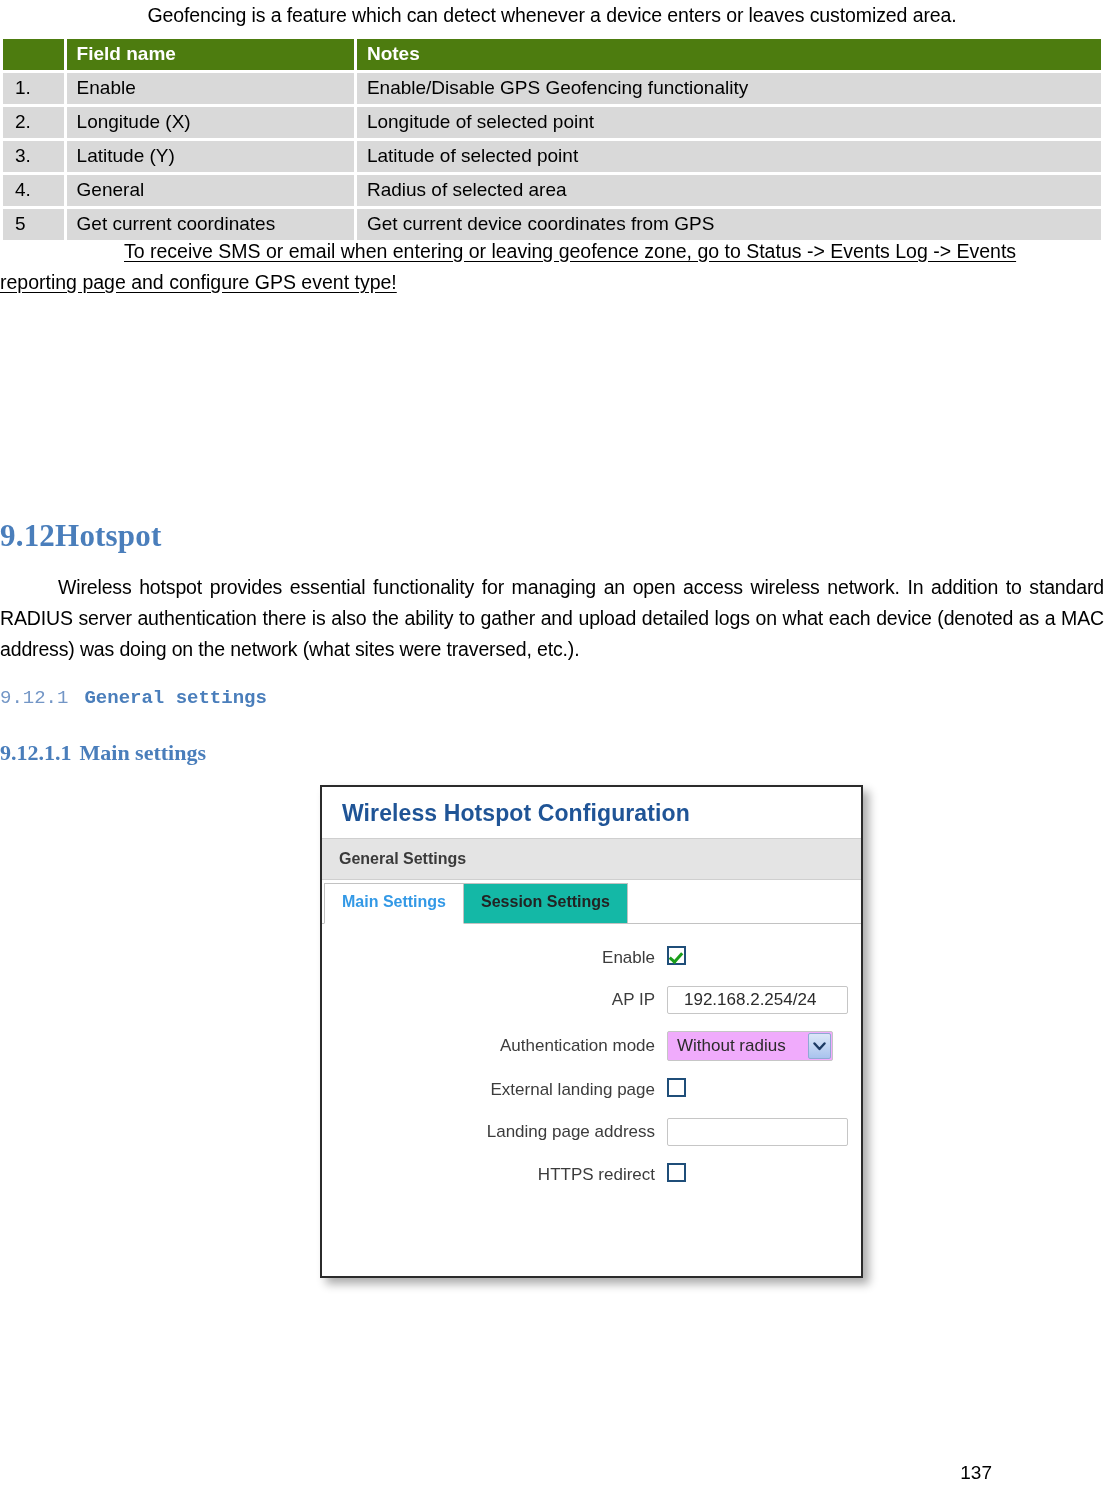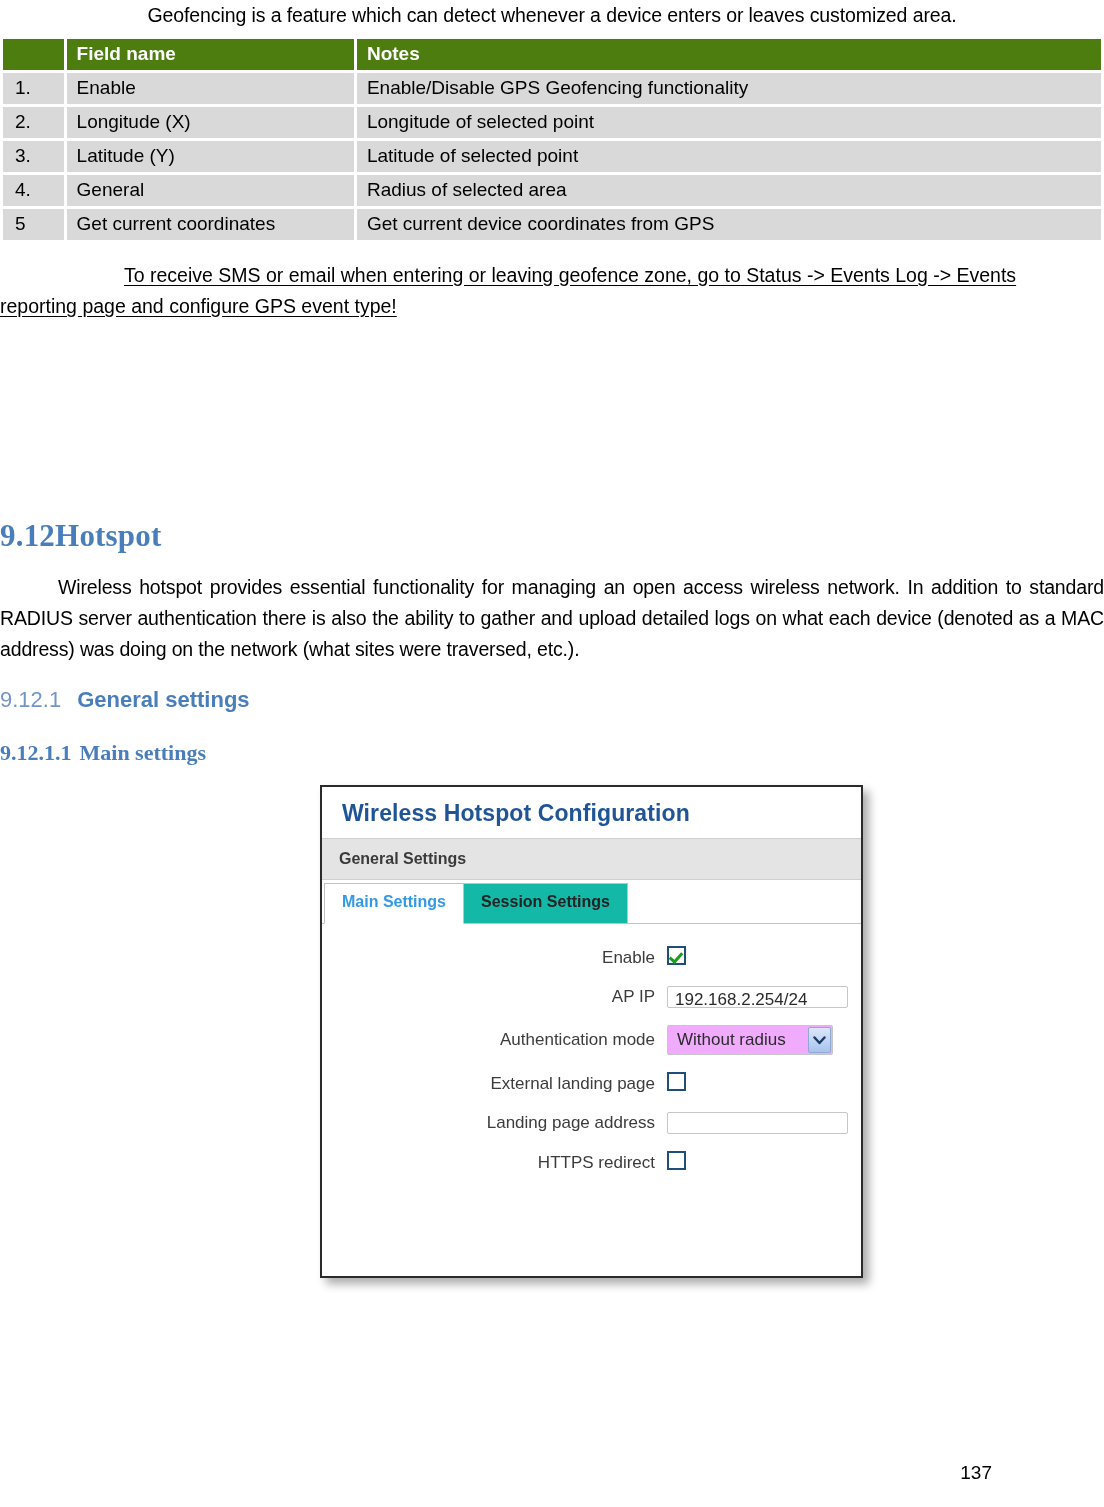--- a/index.html
+++ b/index.html
@@ -55,21 +55,21 @@
     color: #000000;
   }
   .col-num  { width: 50px; }
   .col-name { width: 285px; }
   .col-note { width: 760px; }
   .field-table .num-cell { padding-left: 12px; }
 
   
   .note-block {
     position: absolute;
-    top: 260px;
+    top: 236px;
     left: 0;
     width: 1090px;
     font-size: 19.5px;
     line-height: 31px;
     text-indent: 124px;
   }
   .note-block u {
     text-decoration: underline;
     text-underline-offset: 3px;
   }
@@ -84,22 +84,22 @@
     font-weight: bold;
     color: #4a7ebb;
     letter-spacing: 0.2px;
   }
   .h2 .h2-num { }
 
   .h3 {
     position: absolute;
     top: 687px;
     left: 0;
-    font-family: Liberation Sans, sans-serif;
-    font-size: 22px;
+    font-family: Liberation Mono, monospace;
+    font-size: 19px;
     font-weight: bold;
     color: #4a7ebb;
   }
   .h3 .h3-num {
     font-weight: normal;
     color: #7396c6;
     margin-right: 16px;
   }
 
   .h4 {
@@ -218,26 +218,26 @@
     top: 2px;
     width: 5px;
     height: 10px;
     border: solid #1a9e1a;
     border-width: 0 3px 3px 0;
     transform: rotate(42deg);
   }
 
   .ui-text {
     width: 181px;
-    height: 22px;
+    height: 28px;
     border: 1px solid #c6c6c6;
     background: #ffffff;
     font-size: 17px;
     color: #2b2b2b;
-    padding: 0 7px;
+    padding: 0 16px;
     box-sizing: border-box;
     line-height: 26px;
     border-radius: 2px;
   }
 
   .ui-select {
     display: inline-flex;
     align-items: center;
     height: 30px;
     border: 1px solid #c6c6c6;

